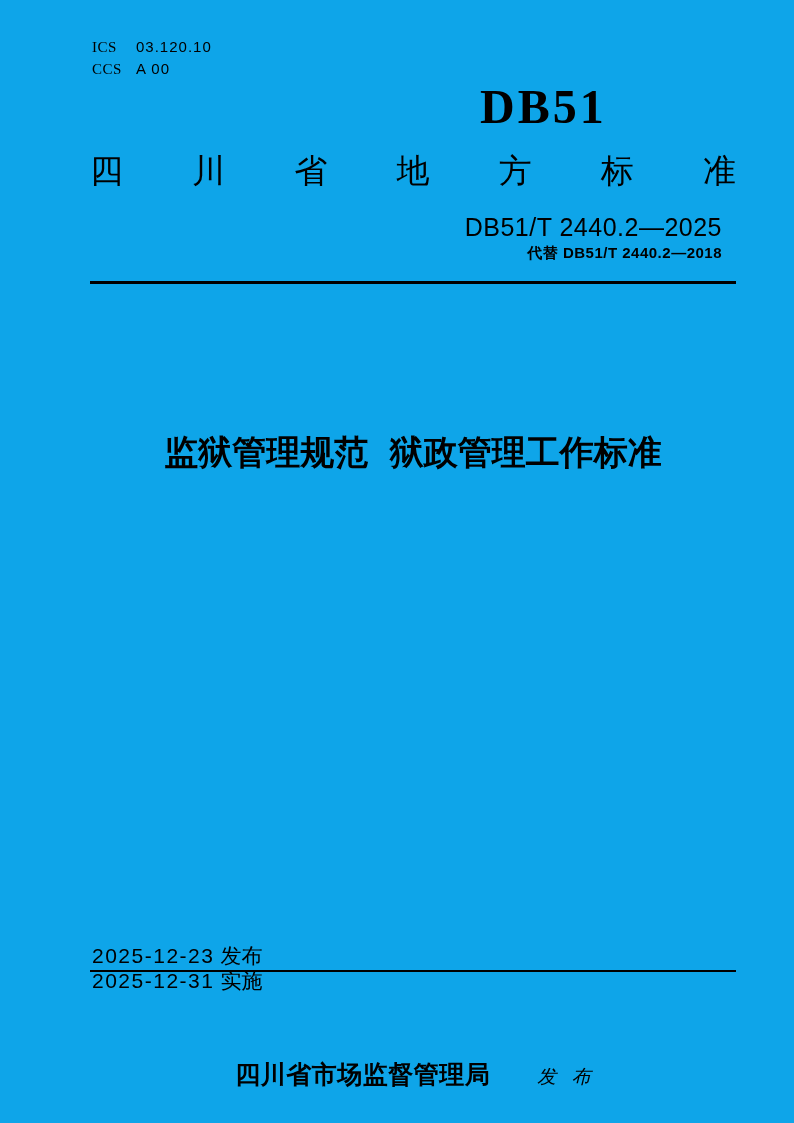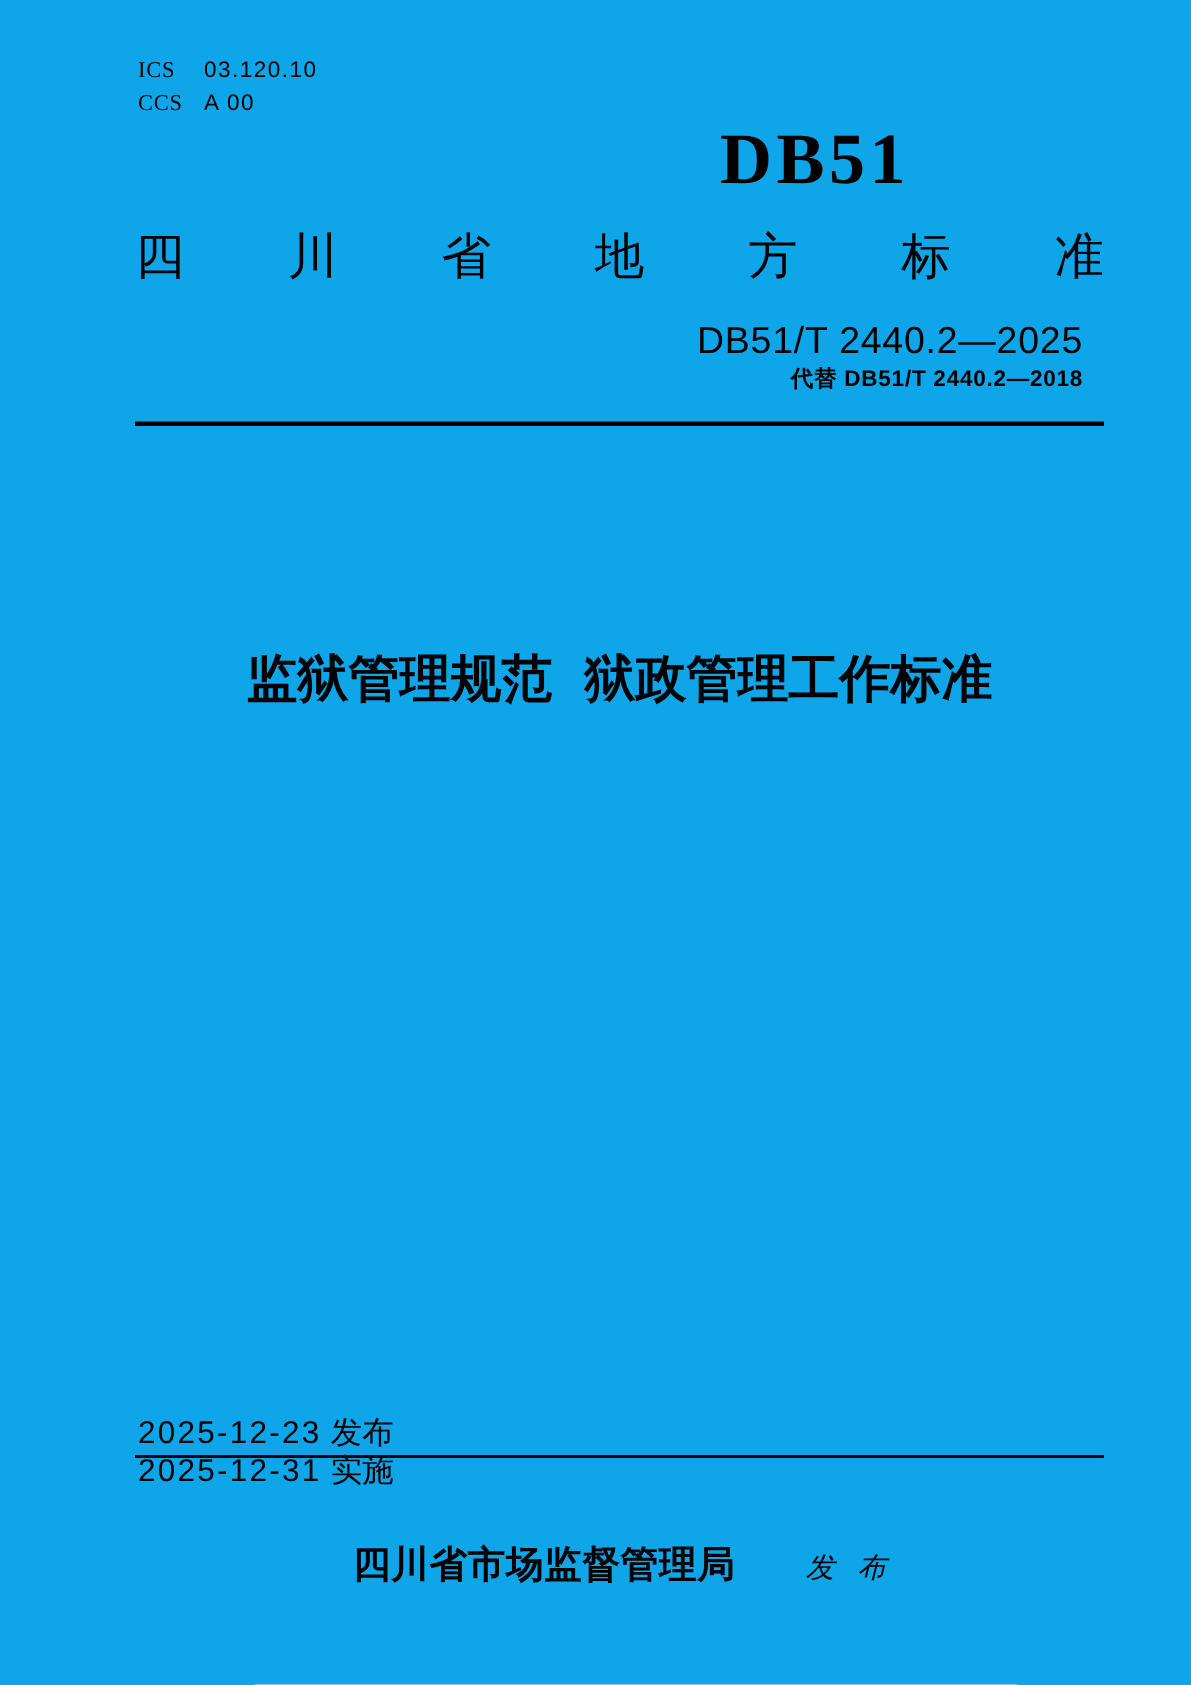--- a/index.html
+++ b/index.html
@@ -133,20 +133,21 @@
     width: 646px;
     display: flex;
     justify-content: center;
     align-items: baseline;
     white-space: nowrap;
   }
   .issuer {
     font-size: 25px;
     font-weight: bold;
     letter-spacing: 0.5px;
+    margin-top: 32px;
   }
   .issue-label {
     font-size: 19px;
     margin-left: 47px;
     word-spacing: 10px;
     font-style: italic;
   }
 </style>
 </head>
 <body>

